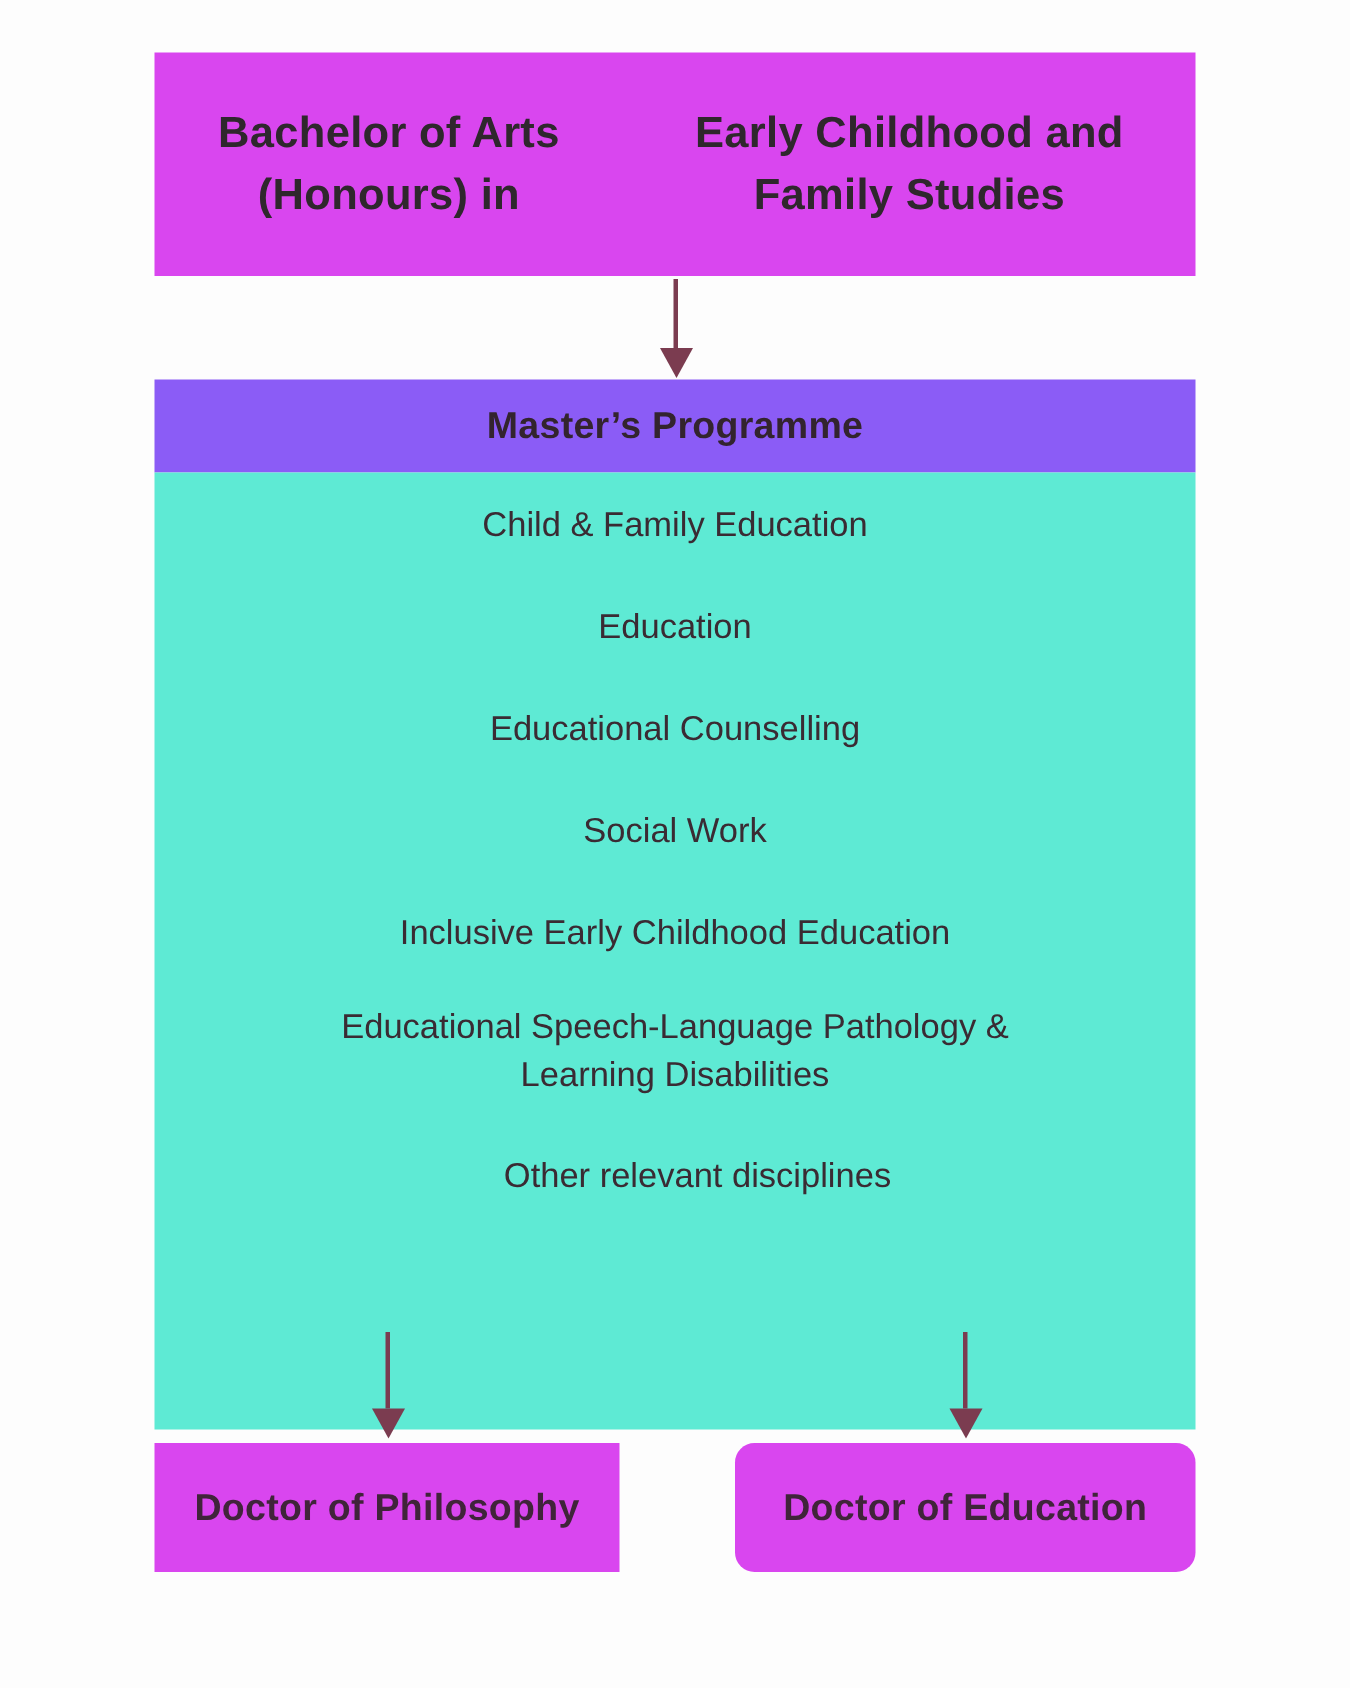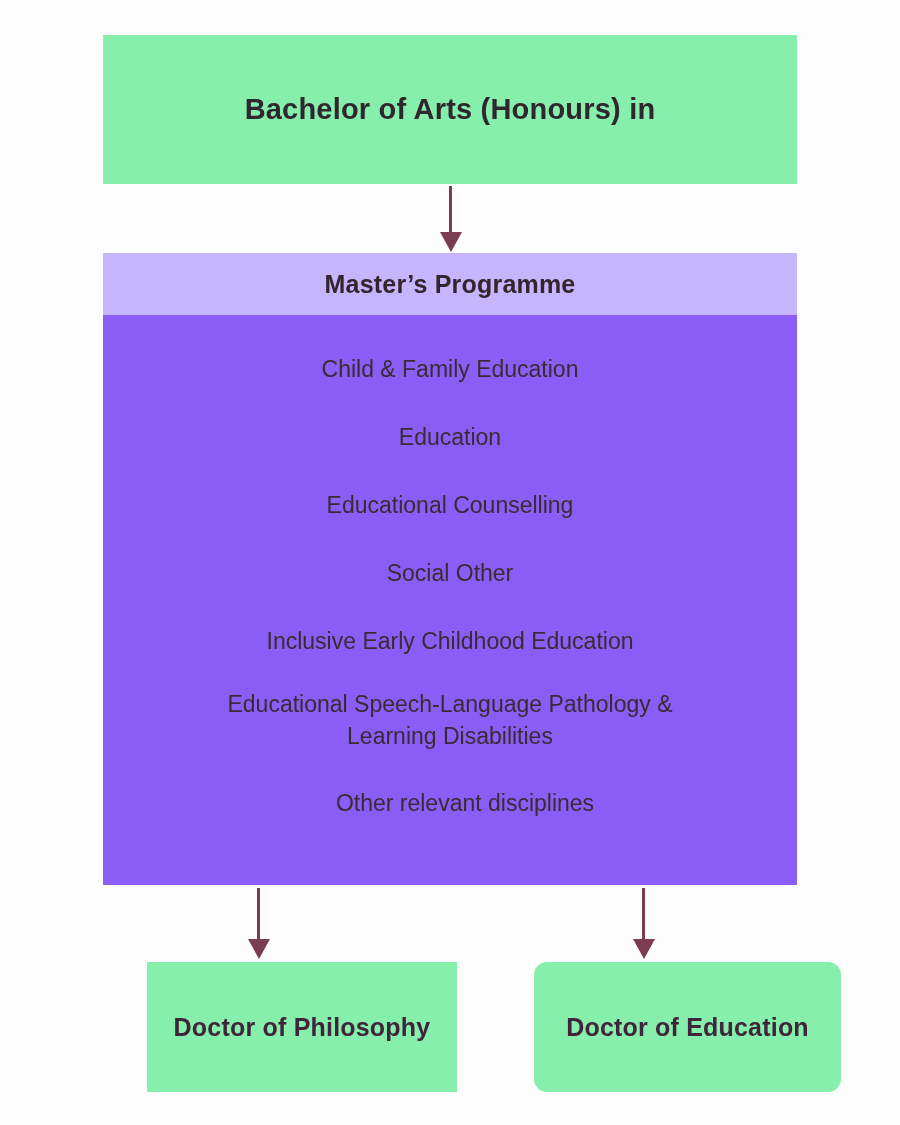--- a/index.html
+++ b/index.html
@@ -10,21 +10,21 @@
   }
   .canvas {
     position: relative;
     width: 900px;
     height: 1125px;
     background: #fdfdfd;
     overflow: hidden;
   }
   .box {
     position: absolute;
-    background: #86efac;
+    background: #d946ef;
     display: flex;
     flex-direction: row;
     align-items: center;
     justify-content: center;
     text-align: center;
   }
   .bachelor-box {
     left: 103px;
     top: 35px;
     width: 694px;
@@ -38,56 +38,55 @@
     letter-spacing: 0.2px;
   }
   .masters-box {
     position: absolute;
     left: 103px;
     top: 253px;
     width: 694px;
   }
   .masters-header {
     height: 62px;
-    background: #c4b5fd;
+    background: #8b5cf6;
     display: flex;
     align-items: center;
     justify-content: center;
     font-size: 25px;
     font-weight: bold;
     color: #33242e;
     letter-spacing: 0.2px;
   }
   .masters-body {
-    height: 570px;
-    background: #8b5cf6;
+    height: 638px;
+    background: #5eead4;
     box-sizing: border-box;
-    padding-top: 38px;
+    padding-top: 18px;
   }
   .masters-list {
     list-style: none;
     margin: 0;
     padding: 0;
     text-align: center;
   }
   .masters-list li {
     font-size: 23px;
     line-height: 32px;
     color: #3a2b33;
     margin-top: 36px;
     white-space: pre-line;
   }
   .masters-list li:first-child { margin-top: 0; }
   .masters-list li:nth-child(6) { margin-top: 31px; }
   .masters-list li:nth-child(7) { margin-top: 35px; margin-left: 30px; }
   .masters-list li:nth-child(8) { margin-top: 37px; }
   .doctor-box {
     top: 962px;
-    height: 130px;
-    margin-left: 44px;
+    height: 86px;
   }
   .phd-box {
     left: 103px;
     width: 310px;
   }
   .edd-box {
     left: 490px;
     width: 307px;
     border-radius: 13px;
   }
@@ -130,32 +129,33 @@
     height: 51px;
   }
 </style>
 </head>
 <body>
 
 <div class="canvas">
 
   <div class="box bachelor-box">
     <div class="title-line">Bachelor of Arts (Honours) in</div>
+    <div class="title-line">Early Childhood and Family Studies</div>
   </div>
 
   <div class="arrow arrow-top"></div>
 
   <div class="masters-box">
     <div class="masters-header">Master’s Programme</div>
     <div class="masters-body">
       <ul class="masters-list">
         <li>Child &amp; Family Education</li>
         <li>Education</li>
         <li>Educational Counselling</li>
-        <li>Social Other</li>
+        <li>Social Work</li>
         <li>Inclusive Early Childhood Education</li>
         <li>Educational Speech-Language Pathology &amp;
 Learning Disabilities</li>
         <li>Other relevant disciplines</li>
       </ul>
     </div>
   </div>
 
   <div class="arrow arrow-left"></div>
   <div class="arrow arrow-right"></div>

